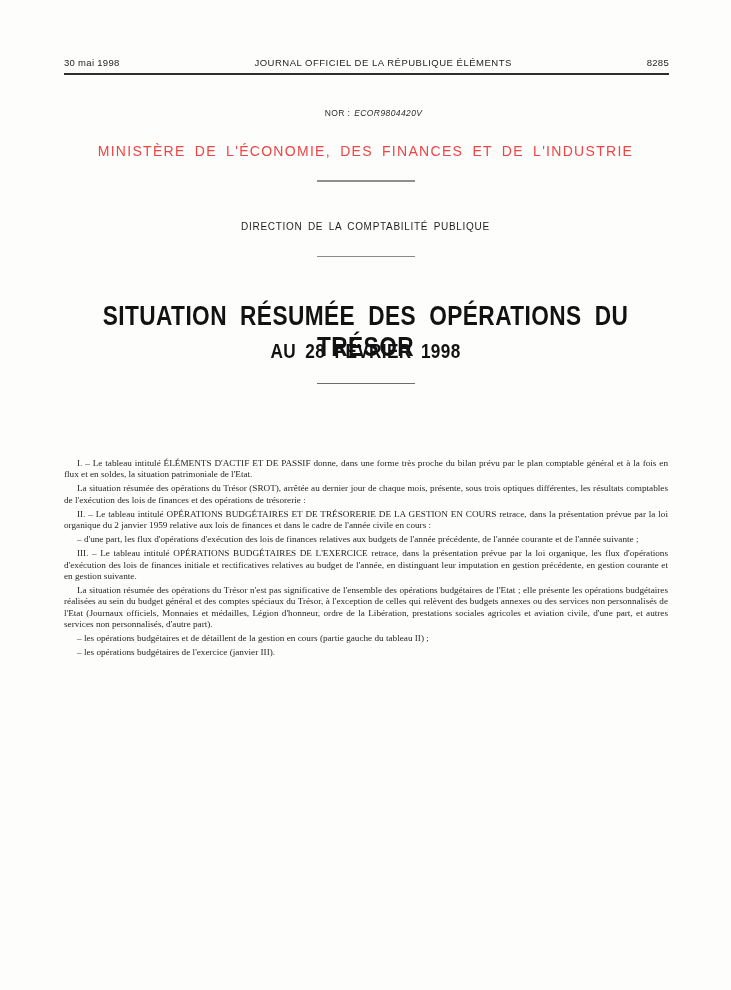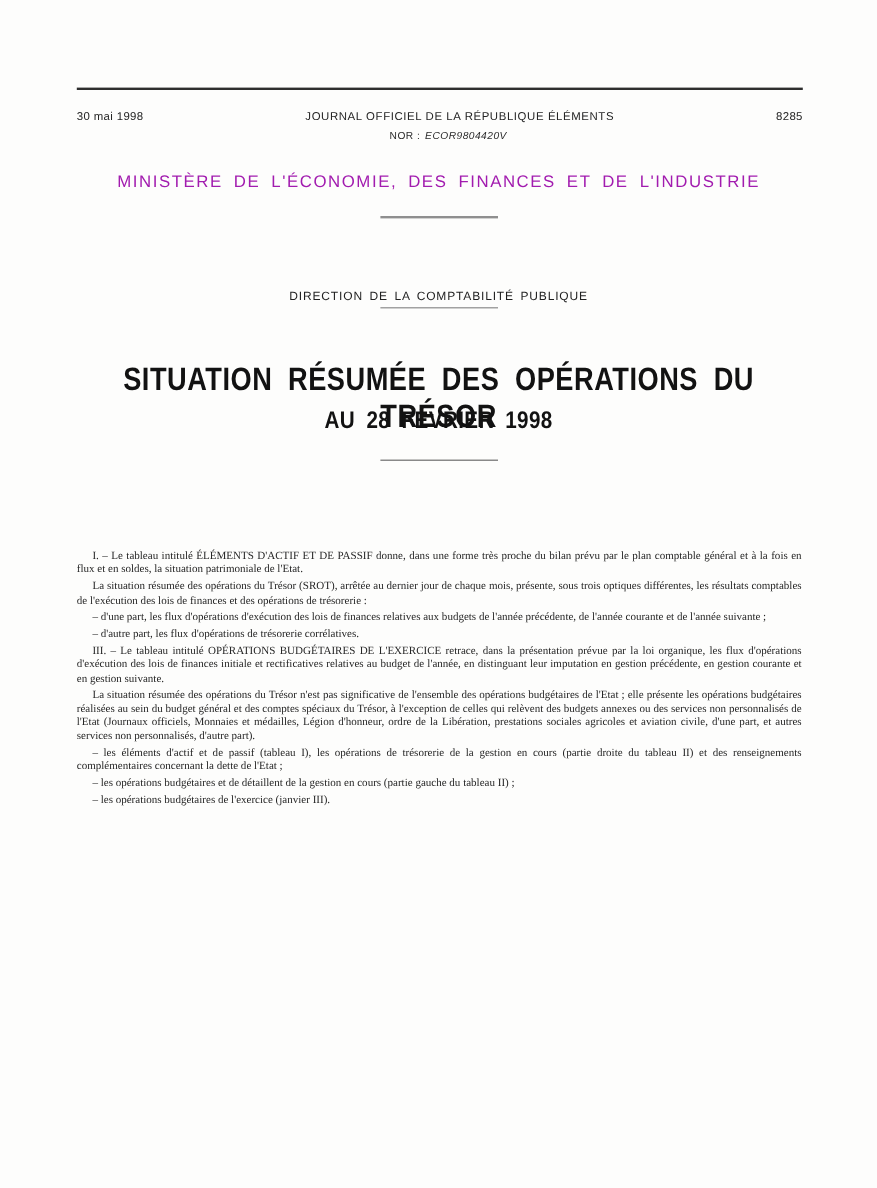--- a/index.html
+++ b/index.html
@@ -12,51 +12,51 @@
   }
   .page {
     position: relative;
     width: 731px; height: 990px;
     background: #fdfdfc;
   }
   
   .running-head {
     position: absolute; top: 57px; left: 64px; right: 62px;
     display: flex; align-items: baseline;
-    font-size: 9.5px; letter-spacing: 0.3px; color: #242424; margin-top: 35px;
+    font-size: 9.5px; letter-spacing: 0.3px; color: #242424;
   }
   .running-head .date { flex: 0 0 auto; }
   .running-head .journal { flex: 1 1 auto; text-align: center; letter-spacing: 0.5px; }
   .running-head .folio { flex: 0 0 auto; }
   .head-rule {
     position: absolute; top: 73px; left: 64px; right: 62px;
     height: 2px; background: #2e2e2e;
   }
   
   .nor {
     position: absolute; top: 108px; left: 16px; right: 0;
     text-align: center; font-size: 8.5px; color: #2a2a2a;
     letter-spacing: 0.4px;
   }
   .nor .code { font-style: italic; margin-left: 4px; }
   
   .ministry {
     position: absolute; top: 143px; left: 0; right: 0;
     text-align: center;
     font-size: 14px; letter-spacing: 1.3px; word-spacing: 4px;
-    color: #a21caf;
+    color: #ef4444;
   }
   .rule-short {
     position: absolute; left: 50%; width: 98px; margin-left: -49px;
     height: 1px; background: #8a8a8a;
   }
   .rule-1 { top: 180px; height: 2px; background: #8f8f8f; }
   
   .direction {
-    position: absolute; top: 242px; left: 0; right: 0;
+    position: absolute; top: 221px; left: 0; right: 0;
     text-align: center;
     font-size: 10px; letter-spacing: 0.7px; word-spacing: 2px;
     color: #1f1f1f;
   }
   .rule-2 { top: 256px; }
   
   .doc-title-1 {
     position: absolute; top: 301px; left: 0; right: 0;
     text-align: center;
     font-size: 27px; font-weight: bold;
@@ -108,22 +108,21 @@
   <div class="direction">DIRECTION DE LA COMPTABILITÉ PUBLIQUE</div>
   <div class="rule-short rule-2"></div>
 
   <div class="doc-title-1">SITUATION RÉSUMÉE DES OPÉRATIONS DU TRÉSOR</div>
   <div class="doc-title-2">AU 28 FÉVRIER 1998</div>
   <div class="rule-short rule-3"></div>
 
   <div class="body-text">
     <p>I. – Le tableau intitulé ÉLÉMENTS D'ACTIF ET DE PASSIF donne, dans une forme très proche du bilan prévu par le plan comptable général et à la fois en flux et en soldes, la situation patrimoniale de l'Etat.</p>
     <p>La situation résumée des opérations du Trésor (SROT), arrêtée au dernier jour de chaque mois, présente, sous trois optiques différentes, les résultats comptables de l'exécution des lois de finances et des opérations de trésorerie :</p>
+    <p>II. – Le tableau intitulé OPÉRATIONS BUDGÉTAIRES ET DE TRÉSORERIE DE LA GESTION EN COURS retrace, dans la présentation prévue par la loi organique du 2 janvier 1959 relative aux lois de finances et dans le cadre de l'année civile en cours :</p>
     <p>– d'une part, les flux d'opérations d'exécution des lois de finances relatives aux budgets de l'année précédente, de l'année courante et de l'année suivante ;</p>
-    <p>– d'autre part, les flux d'opérations de trésorerie corrélatives.</p>
     <p>III. – Le tableau intitulé OPÉRATIONS BUDGÉTAIRES DE L'EXERCICE retrace, dans la présentation prévue par la loi organique, les flux d'opérations d'exécution des lois de finances initiale et rectificatives relatives au budget de l'année, en distinguant leur imputation en gestion précédente, en gestion courante et en gestion suivante.</p>
     <p>La situation résumée des opérations du Trésor n'est pas significative de l'ensemble des opérations budgétaires de l'Etat ; elle présente les opérations budgétaires réalisées au sein du budget général et des comptes spéciaux du Trésor, à l'exception de celles qui relèvent des budgets annexes ou des services non personnalisés de l'Etat (Journaux officiels, Monnaies et médailles, Légion d'honneur, ordre de la Libération, prestations sociales agricoles et aviation civile, d'une part, et autres services non personnalisés, d'autre part).</p>
-    <p>– les éléments d'actif et de passif (tableau I), les opérations de trésorerie de la gestion en cours (partie droite du tableau II) et des renseignements complémentaires concernant la dette de l'Etat ;</p>
     <p>– les opérations budgétaires et de détaillent de la gestion en cours (partie gauche du tableau II) ;</p>
     <p>– les opérations budgétaires de l'exercice (janvier III).</p>
   </div>
 
 </div>
 
 </body></html>

